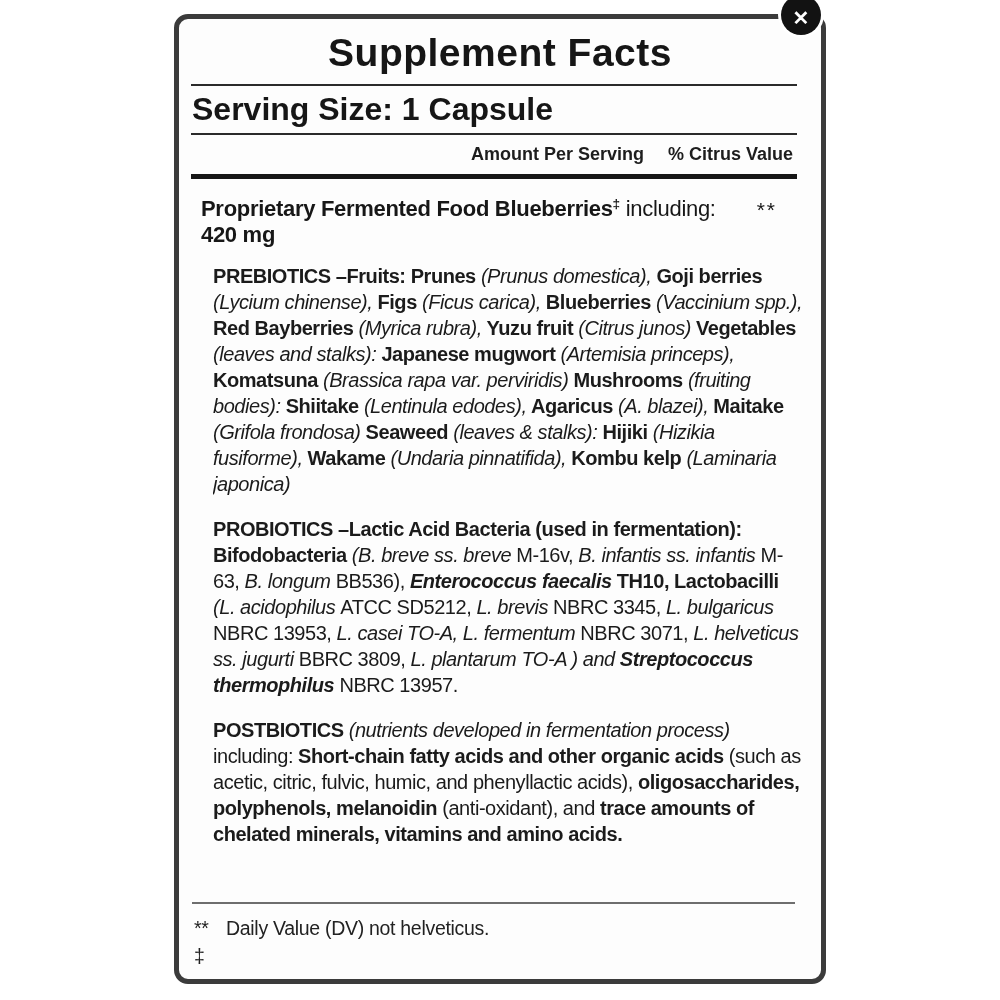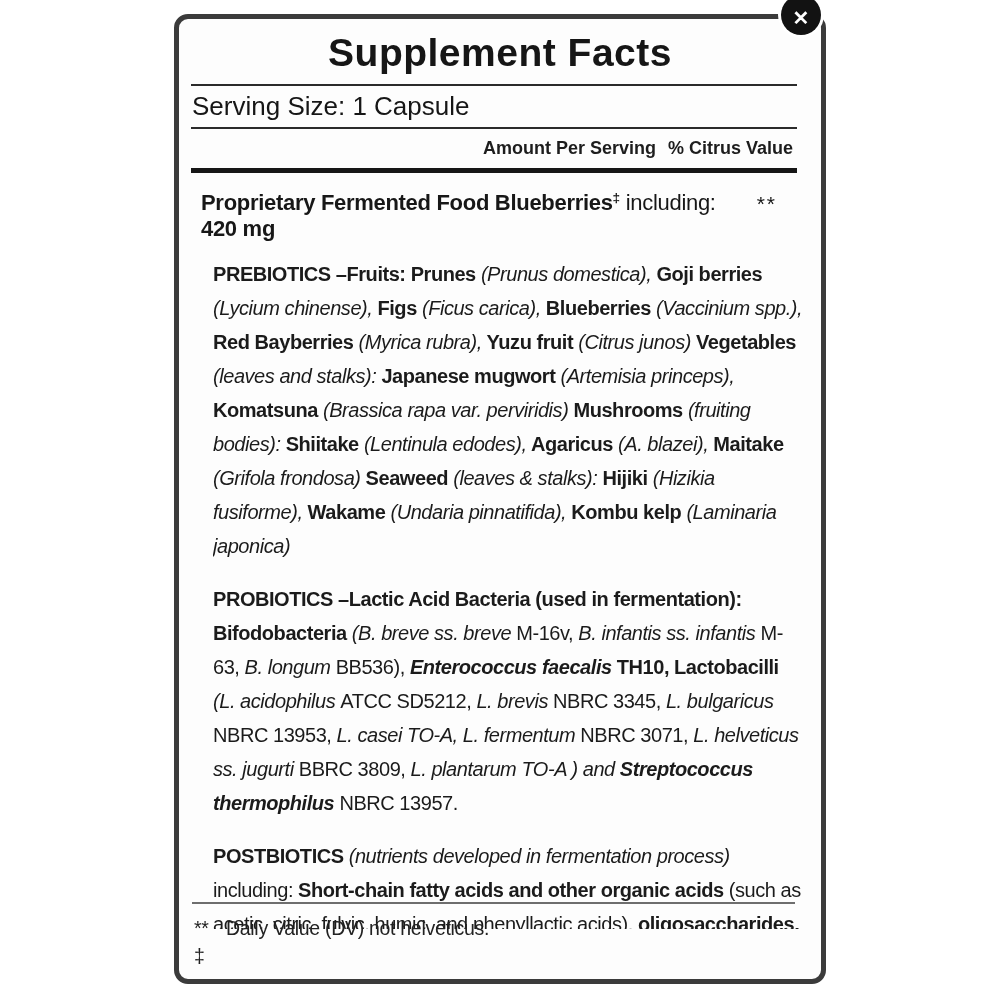--- a/index.html
+++ b/index.html
@@ -10,28 +10,28 @@
   .close-btn{position:absolute;left:602px;top:-24px;width:40px;height:40px;
     border-radius:50%;background:#121212;border:0;color:#ffffff;
     box-shadow:0 0 0 3px #ffffff;cursor:pointer;z-index:5;
     display:flex;align-items:center;justify-content:center;
     font-family:"Liberation Sans",sans-serif;}
   .close-btn span{font-size:20px;font-weight:700;line-height:1;margin-top:6px;}
   .title{margin-top:12px;text-align:center;font-size:39px;font-weight:700;
     letter-spacing:0.5px;color:#161616;}
   .rule{height:0;border-top:2.5px solid #2b2b2b;margin:0 24px 0 12px;}
   .rule.r1{margin-top:9px;}
-  .serving{font-size:26px;font-weight:400;margin:5px 0 5px 13px;color:#161616;}
-  .col-headers{display:flex;justify-content:flex-end;gap:12px;
+  .serving{font-size:32px;font-weight:700;margin:5px 0 5px 13px;color:#161616;}
+  .col-headers{display:flex;justify-content:flex-end;gap:24px;
     font-size:18px;font-weight:700;margin:9px 28px 9px 0;color:#1d1d1d;}
   .rule.thick{border-top:5px solid #161616;}
   .concentrate-row{display:flex;justify-content:space-between;align-items:flex-start;
     margin:17px 44px 0 22px;font-size:22px;letter-spacing:-0.3px;color:#171717;}
   .dv-mark{font-size:21px;letter-spacing:2px;font-weight:400;padding-top:2px;}
-  .body-text{margin:15px 16px 0 34px;font-size:20px;line-height:34px;
+  .body-text{margin:15px 16px 0 34px;font-size:20px;line-height:26px;
     letter-spacing:-0.45px;max-height:672px;overflow:hidden;color:#1b1b1b;}
   .para{margin-bottom:19px;}
   .footer{position:absolute;left:0;right:0;bottom:9px;}
   .rule.light{border-top:2px solid #6e6e6e;margin:0 26px 11px 13px;}
   .footnote{display:flex;margin-left:15px;font-size:19.5px;line-height:27.5px;
     letter-spacing:-0.3px;color:#222222;}
   .fn-marker{flex:0 0 32px;}
   .seg-b{font-weight:700;}
   .seg-i{font-style:italic;}
   .seg-bi{font-weight:700;font-style:italic;}

